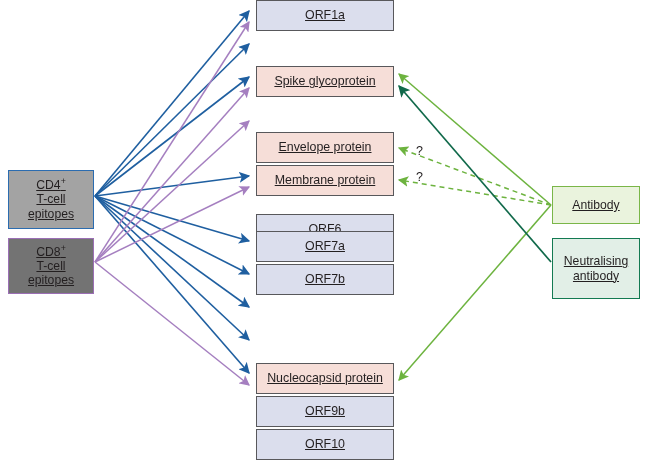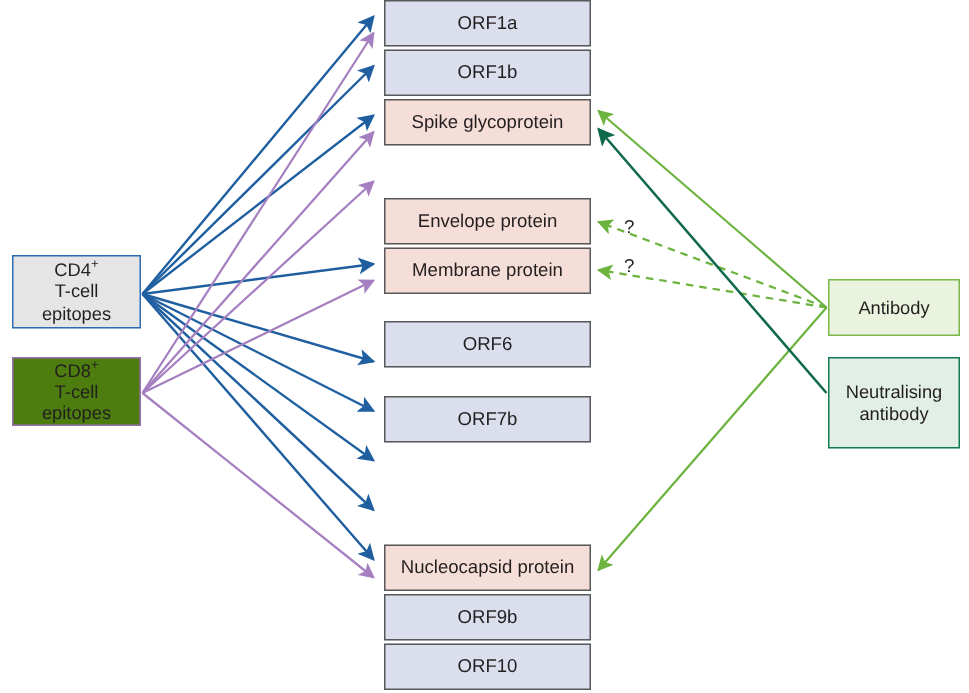--- a/index.html
+++ b/index.html
@@ -28,20 +28,21 @@
   .node {
     position: absolute;
     box-sizing: border-box;
     display: flex;
     align-items: center;
     justify-content: center;
     text-align: center;
     line-height: 1.15;
     color: #231f20;
     z-index: 3;
+    text-decoration: underline;
   }
   .gene-node {
     left: 256px;
     width: 138px;
     height: 31px;
     border: 1.6px solid #58585b;
     font-size: 12.4px;
   }
   .gene-fill-blue {
     background: #dbdeed;
@@ -50,28 +51,28 @@
     background: #f6ded8;
   }
   .epitope-node {
     left: 8px;
     width: 86px;
     font-size: 12.2px;
     padding: 2px 3px;
   }
   .node-cd4 {
     top: 170px;
-    height: 49px;
-    background: #e5e5e5;
+    height: 59px;
+    background: #a3a3a3;
     border: 1.6px solid #2b6cb0;
   }
   .node-cd8 {
     top: 238px;
-    height: 46px;
-    background: #4d7c0f;
+    height: 56px;
+    background: #737373;
     border: 1.6px solid #9b6fb5;
   }
   .ab-node {
     left: 552px;
     width: 88px;
     font-size: 12.2px;
     padding: 18px 3px;
   }
   .node-antibody {
     top: 186px;
@@ -152,34 +153,34 @@
     </g>
 
     <g stroke="#10694a" stroke-width="1.7" fill="none" marker-end="url(#ah-dgreen)">
       <line x1="551" y1="262" x2="399" y2="86"></line>
     </g>
   </svg>
 
   <div class="node gene-node gene-fill-blue" style="top:0px">
       <span class="stack-label">ORF1a</span>
     </div>
-  <div class="node gene-node gene-fill-blue" style="top:33px">
-      <span class="stack-label">ORF1b</span>
-    </div>
   <div class="node gene-node gene-fill-pink" style="top:66px">
       <span class="stack-label">Spike glycoprotein</span>
     </div>
   <div class="node gene-node gene-fill-pink" style="top:132px">
       <span class="stack-label">Envelope protein</span>
     </div>
   <div class="node gene-node gene-fill-pink" style="top:165px">
       <span class="stack-label">Membrane protein</span>
     </div>
   <div class="node gene-node gene-fill-blue" style="top:214px">
       <span class="stack-label">ORF6</span>
+    </div>
+  <div class="node gene-node gene-fill-blue" style="top:231px">
+      <span class="stack-label">ORF7a</span>
     </div>
   <div class="node gene-node gene-fill-blue" style="top:264px">
       <span class="stack-label">ORF7b</span>
     </div>
   <div class="node gene-node gene-fill-pink" style="top:363px">
       <span class="stack-label">Nucleocapsid protein</span>
     </div>
   <div class="node gene-node gene-fill-blue" style="top:396px">
       <span class="stack-label">ORF9b</span>
     </div>

